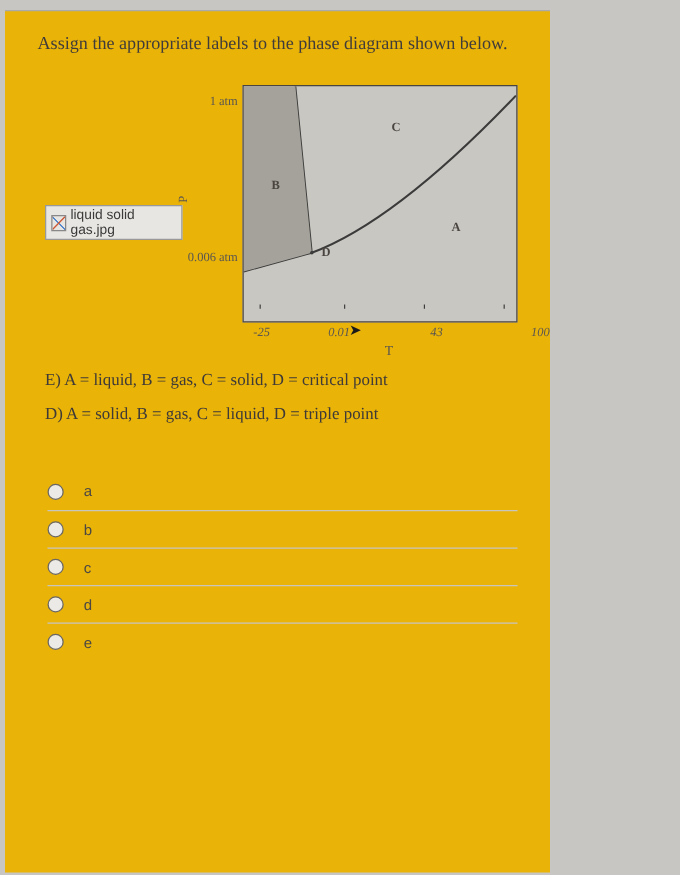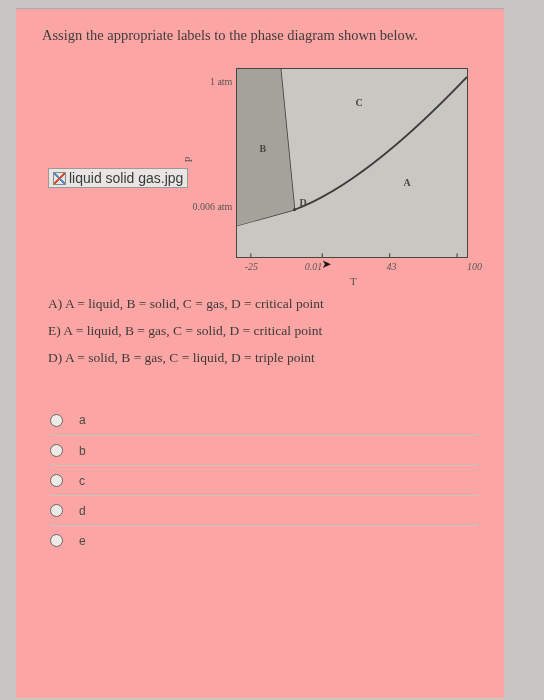--- a/index.html
+++ b/index.html
@@ -4,23 +4,23 @@
 <style>
   * { box-sizing: border-box; margin: 0; padding: 0; }
   body {
     width: 544px;
     height: 700px;
     background: #c8c6c2;
     font-family: "Times New Roman", serif;
     overflow: hidden;
   }
   .page {
-    background: #fca5a5;
-    margin: 8px 0 0 16px;
-    width: 488px;
+    background: #eab308;
+    margin: 8px 0 0 4px;
+    width: 436px;
     height: 690px;
     border-top: 1px solid #aaa;
     padding: 18px 26px;
     position: relative;
   }
   .prompt {
     font-size: 14.5px;
     color: #403c3a;
     margin-bottom: 24px;
   }
@@ -30,21 +30,21 @@
     margin-left: 6px;
     margin-bottom: 12px;
   }
   .img-placeholder {
     display: flex;
     align-items: center;
     border: 1px solid #999;
     background: #e8e6e2;
     padding: 1px 4px;
     font-family: Arial, sans-serif;
-    font-size: 14px;
+    font-size: 11px;
     color: #3a3a3a;
     margin-right: 4px;
     margin-top: 30px;
   }
   .img-placeholder .broken {
     width: 13px; height: 13px;
     border: 1px solid #888;
     margin-right: 3px;
     position: relative;
     background:
@@ -174,21 +174,20 @@
         <span style="left:14px;">-25</span>
         <span style="left:76px;">0.01</span>
         <span style="left:154px;">43</span>
         <span style="left:237px;">100</span>
       </div>
       <div class="xaxis-label">T</div>
     </div>
   </div>
 
   <div class="options">
-    <div>A) A = liquid, B = solid, C = gas, D = critical point</div>
     <div>E) A = liquid, B = gas, C = solid, D = critical point</div>
     <div>D) A = solid, B = gas, C = liquid, D = triple point</div>
   </div>
 
   <div class="radios">
     <div class="radio-row">
       <span class="radio-circle"></span>
       <span>a</span>
     </div>
     <div class="radio-row">

